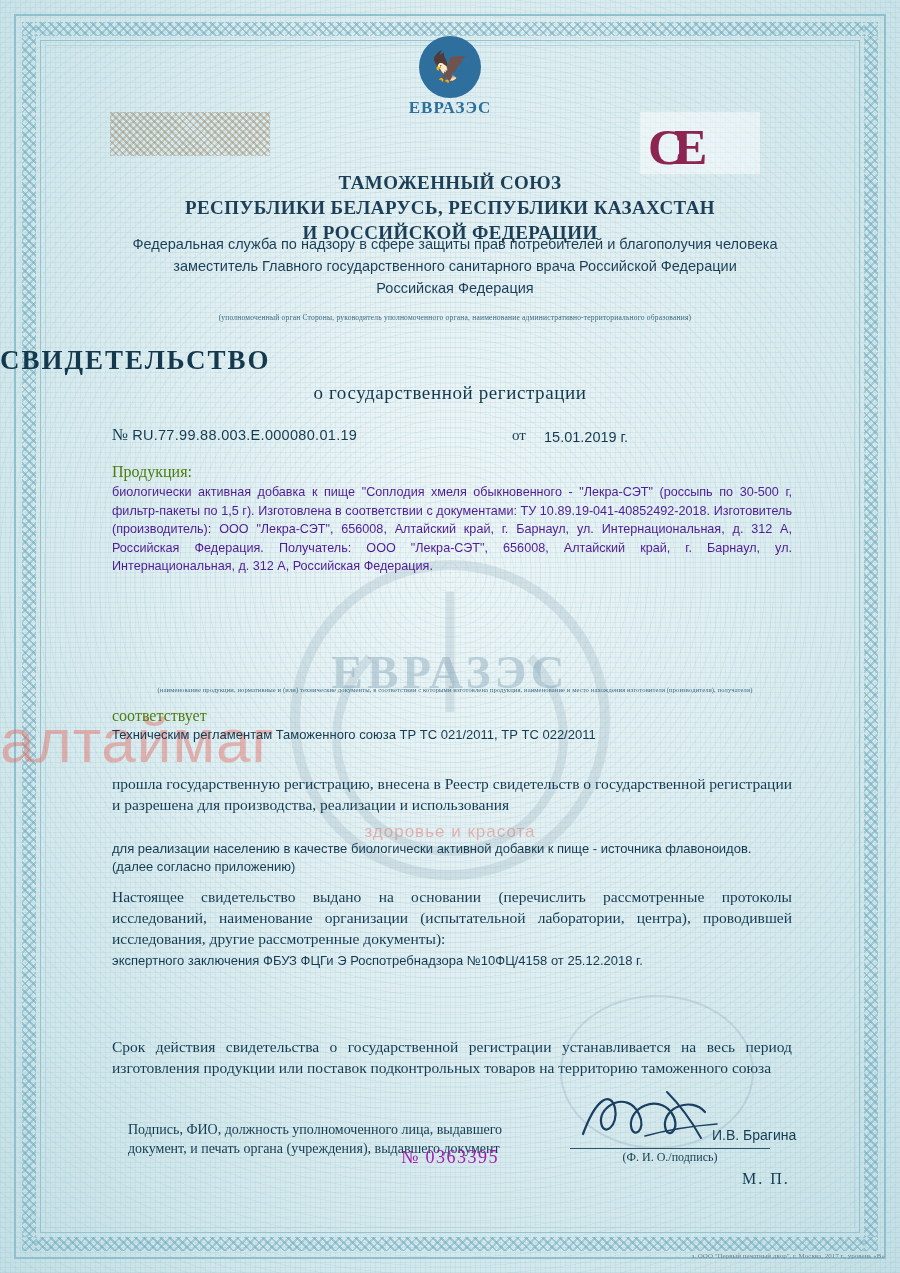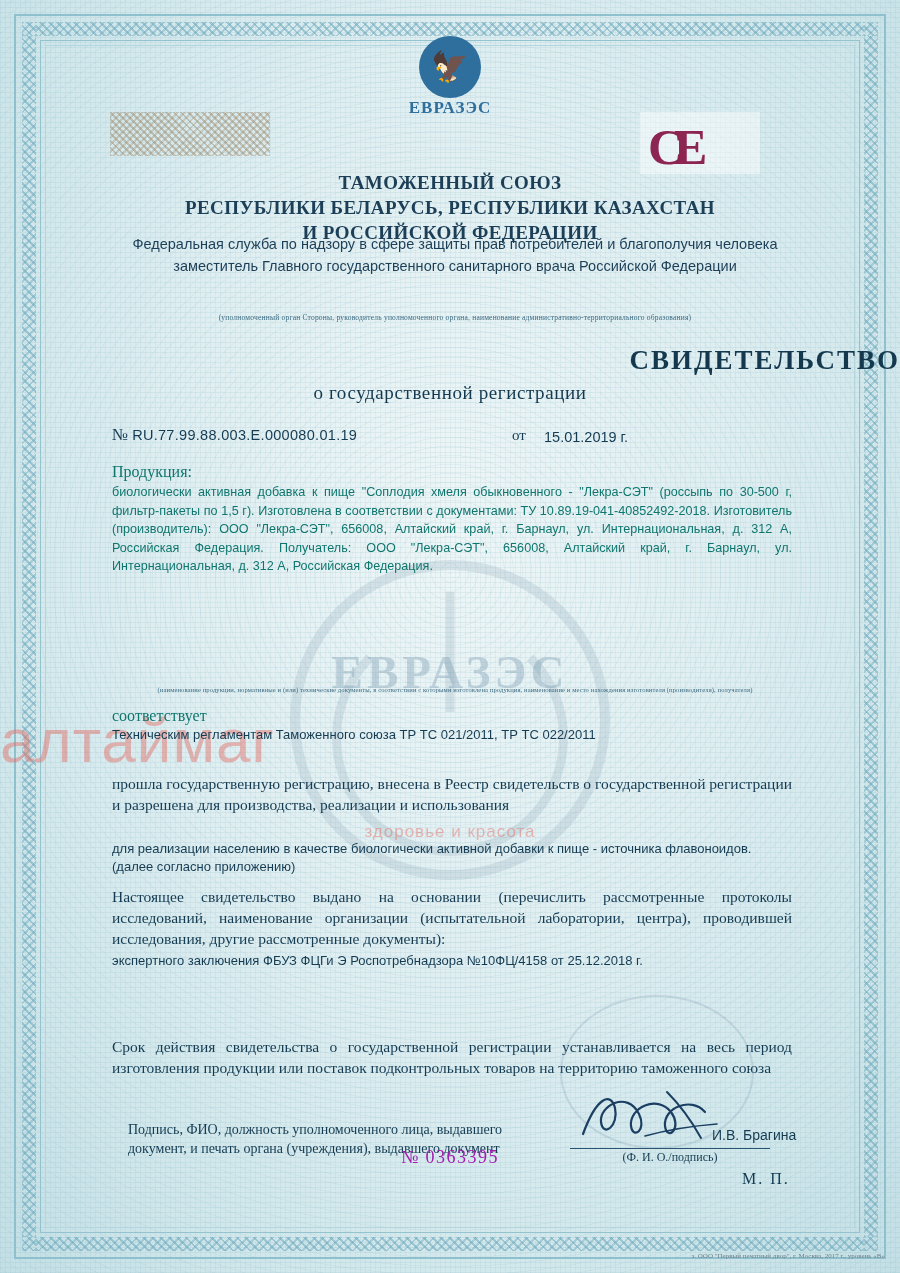--- a/index.html
+++ b/index.html
@@ -247,21 +247,21 @@
     text-align: center;
     letter-spacing: .2px;
   }
   .main-title {
     left: 0; width: 900px; top: 345px;
     font-family: "Liberation Serif", serif;
     font-weight: bold;
     font-size: 27px;
     letter-spacing: 2px;
     color: #14394f;
-    text-align: right;
+    text-align: left;
   }
   .sub-title {
     left: 0; width: 900px; top: 382px;
     font-family: "Liberation Serif", serif;
     font-size: 19px;
     color: #14394f;
     text-align: center;
     letter-spacing: .6px;
   }
 
@@ -289,29 +289,29 @@
   .date-value {
     position: absolute;
     left: 432px;
     top: 4px;
     font-size: 14.5px;
   }
 
   .sect-label {
     font-family: "Liberation Serif", serif;
     font-size: 16px;
-    color: #0f766e;
+    color: #4d7c0f;
   }
   .prod-label { left: 112px; top: 463px; }
   .prod-body {
     left: 112px; top: 483px; width: 680px;
     font-family: "Liberation Sans", sans-serif;
     font-size: 12.6px;
     line-height: 18.5px;
-    color: #0f766e;
+    color: #4c1d95;
     text-align: justify;
   }
 
   .fineprint2 {
     left: 110px; width: 690px; top: 686px;
     font-family: "Liberation Serif", serif;
     font-size: 6.6px;
     color: #3b6a80;
     text-align: center;
     letter-spacing: .1px;
@@ -464,20 +464,21 @@
 
   <div class="abs title-ts t-center">
     <div>ТАМОЖЕННЫЙ СОЮЗ</div>
     <div>РЕСПУБЛИКИ БЕЛАРУСЬ, РЕСПУБЛИКИ КАЗАХСТАН</div>
     <div>И РОССИЙСКОЙ ФЕДЕРАЦИИ</div>
   </div>
 
   <div class="abs authority">
     <div>Федеральная служба по надзору в сфере защиты прав потребителей и благополучия человека</div>
     <div>заместитель Главного государственного санитарного врача Российской Федерации</div>
+    <div>Российская Федерация</div>
   </div>
 
   <div class="abs fineprint">(уполномоченный орган Стороны, руководитель уполномоченного органа, наименование административно-территориального образования)</div>
 
   <div class="abs main-title">СВИДЕТЕЛЬСТВО</div>
   <div class="abs sub-title">о государственной регистрации</div>
 
   <div class="abs num-row">
     <span class="num-label">№</span>
     <span class="num-value">RU.77.99.88.003.Е.000080.01.19</span>

